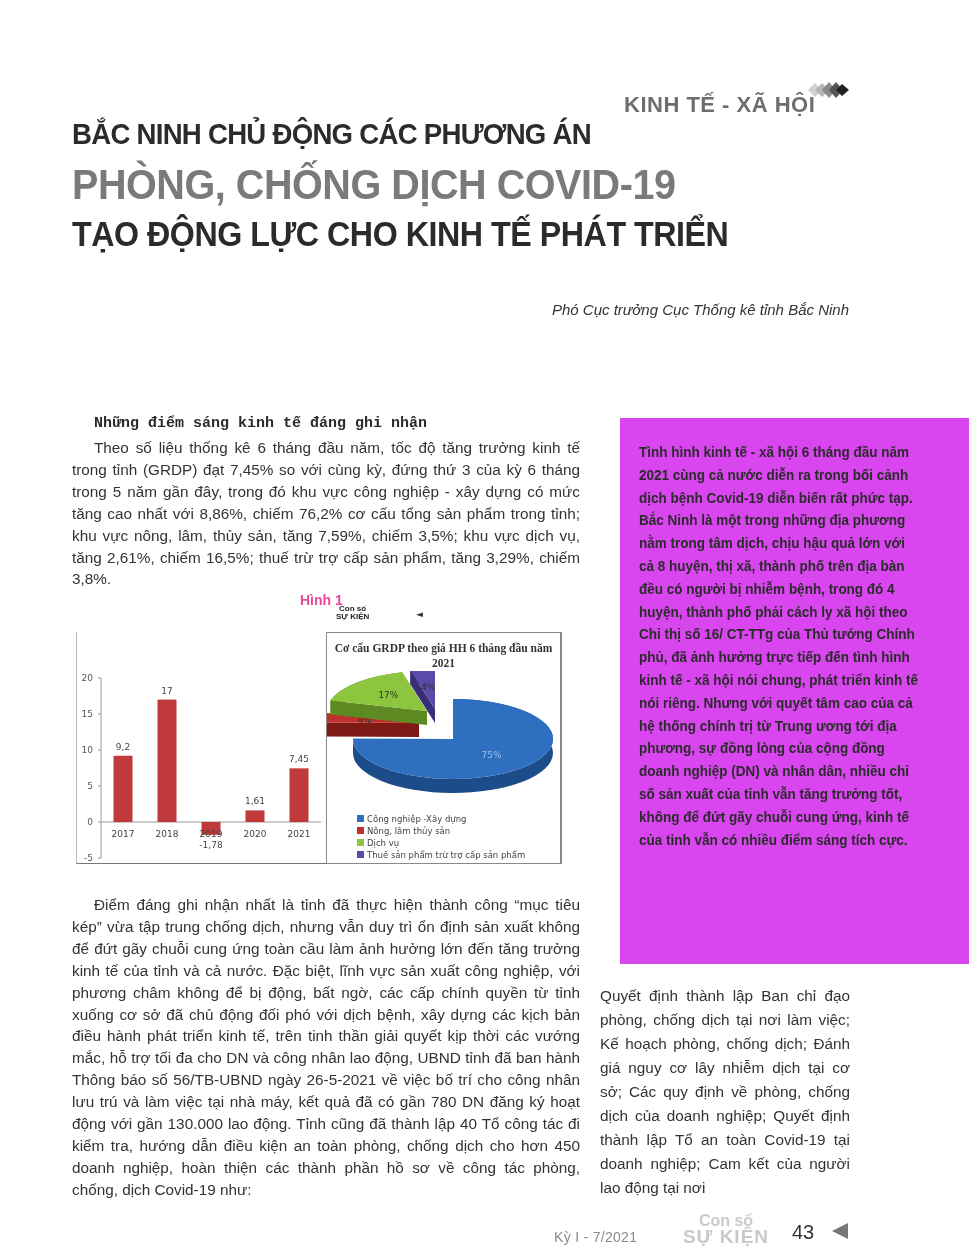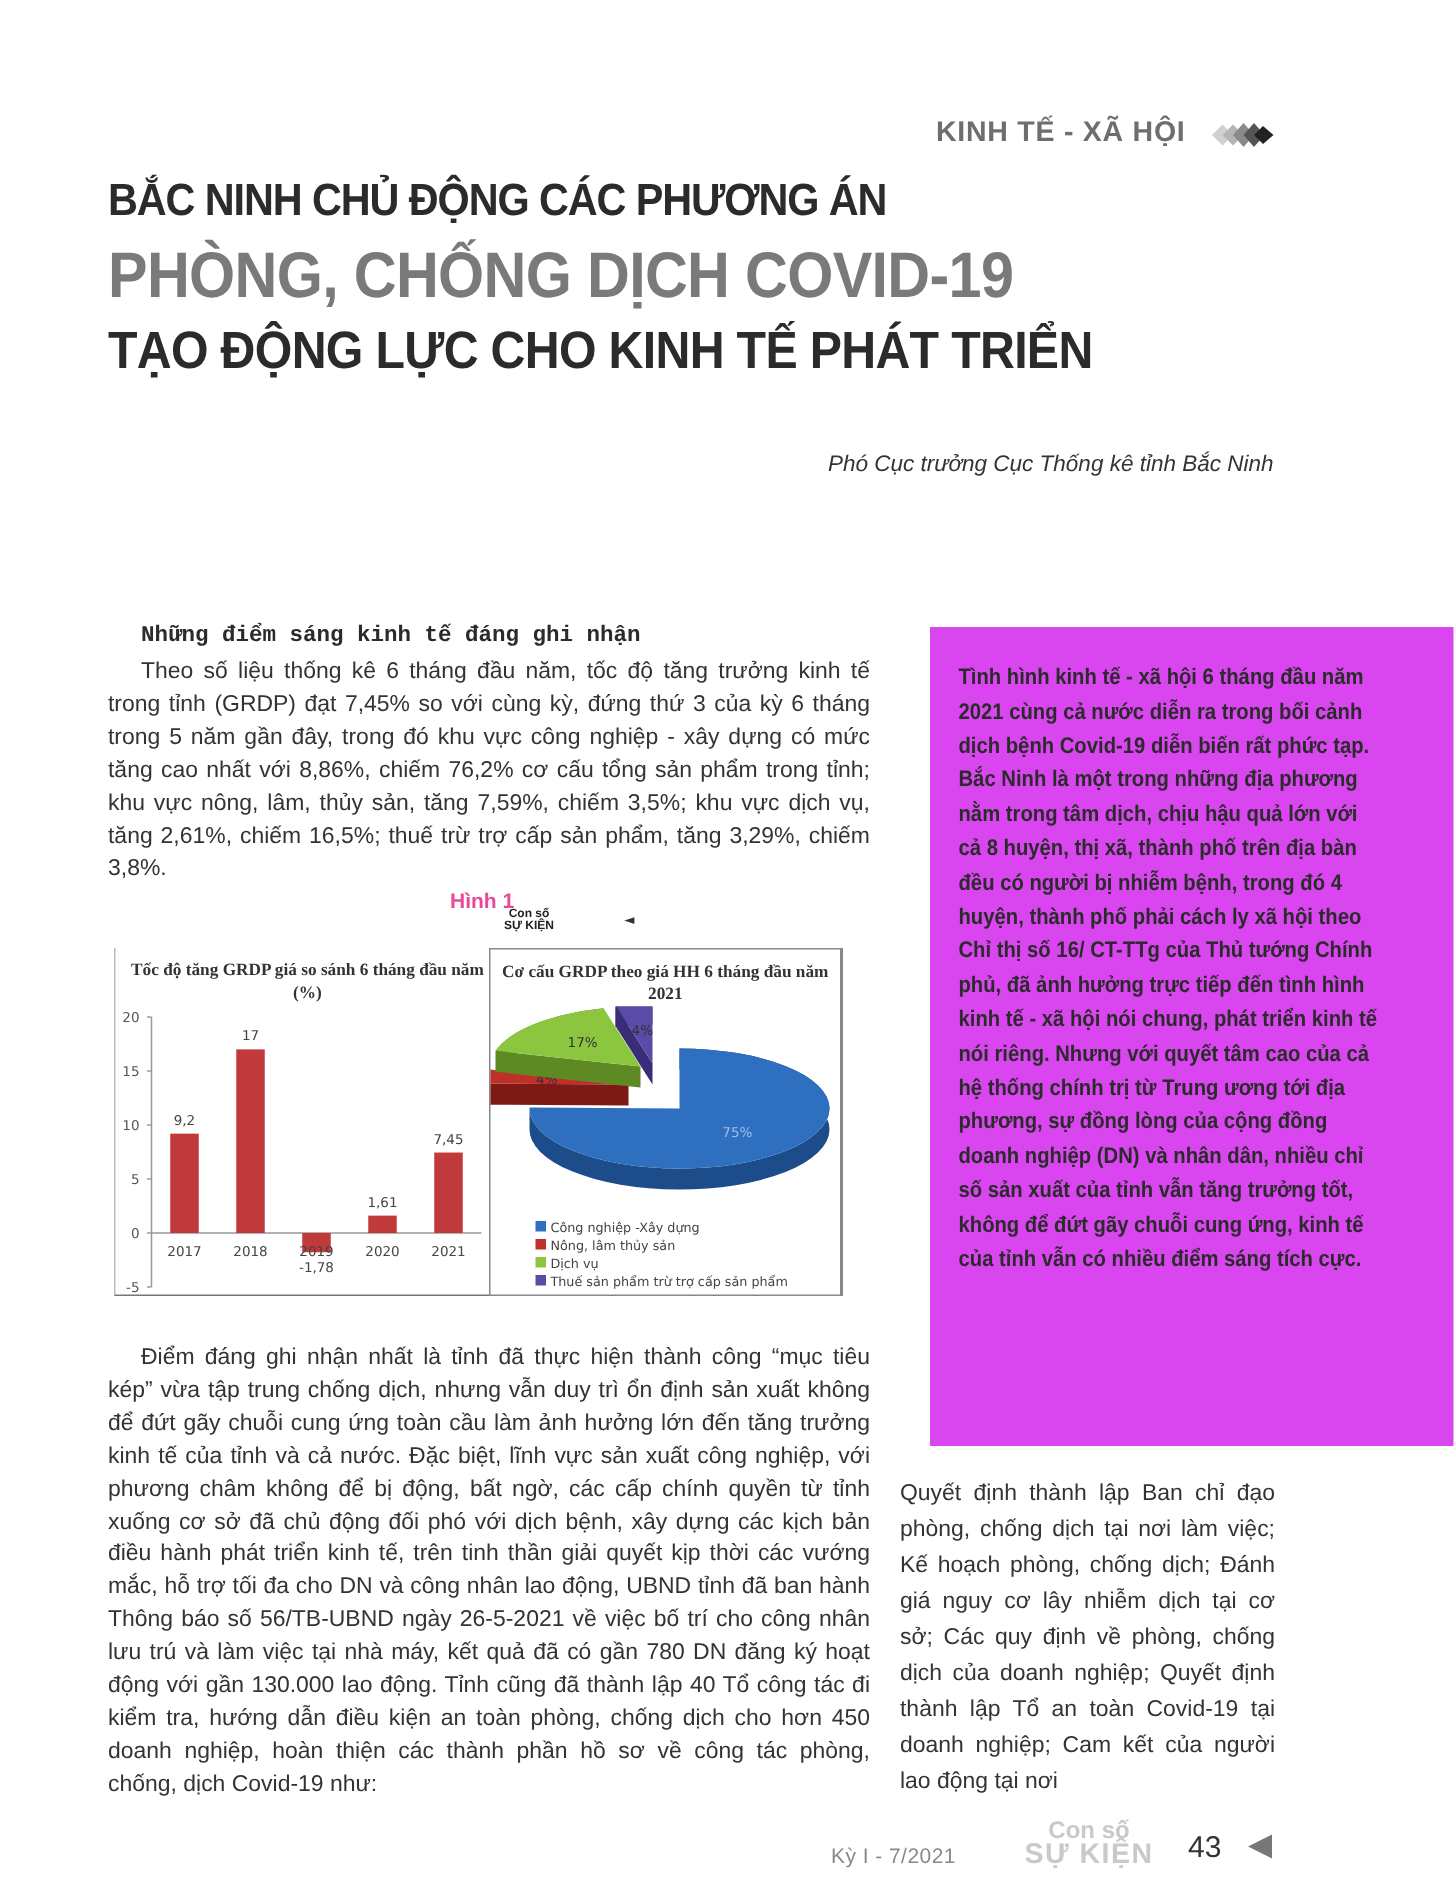--- a/index.html
+++ b/index.html
@@ -1,19 +1,19 @@
 <!DOCTYPE html>
 <html><head>
 <meta charset="utf-8">
 <style>
   * { box-sizing: border-box; margin: 0; padding: 0; }
   html, body { width: 969px; height: 1254px; background: #ffffff; overflow: hidden; }
   body { position: relative; font-family: "DejaVu Sans", sans-serif; color: #2a2a2a; }
 
-  .section-tag { position: absolute; top: 78px; left: 624px; font-family: "Liberation Sans", sans-serif; font-weight: bold; font-size: 19px; color: #6e6e6e; letter-spacing: 0.5px; text-align: right; }
+  .section-tag { position: absolute; top: 92px; left: 624px; font-family: "Liberation Sans", sans-serif; font-weight: bold; font-size: 22px; color: #6e6e6e; letter-spacing: 0.5px; text-align: right; }
   .tag-ornament { position: absolute; top: 80px; left: 806px; width: 44px; height: 20px; }
 
   .title-1 { position: absolute; top: 117px; left: 72px; font-family: "Liberation Sans", sans-serif; font-weight: bold; font-size: 30px; color: #2b2b2b; letter-spacing: -0.8px; transform: scaleX(0.92); transform-origin: left; }
   .title-2 { position: absolute; top: 160px; left: 72px; font-family: "Liberation Sans", sans-serif; font-weight: bold; font-size: 43px; color: #7a7a7a; letter-spacing: -0.5px; transform: scaleX(0.92); transform-origin: left; }
   .title-3 { position: absolute; top: 214px; left: 72px; font-family: "Liberation Sans", sans-serif; font-weight: bold; font-size: 35px; color: #2b2b2b; letter-spacing: -0.5px; transform: scaleX(0.92); transform-origin: left; }
 
   .author { position: absolute; top: 297px; right: 120px; text-align: right; }
   .author-name { font-family: "Liberation Sans", sans-serif; font-weight: bold; font-size: 15px; color: #2b2b2b; }
   .author-role { font-family: "Liberation Sans", sans-serif; font-style: italic; font-size: 15px; color: #333; margin-top: 4px; }
 
@@ -75,21 +75,20 @@
 <p class="col-left para para-1">Theo số liệu thống kê 6 tháng đầu năm, tốc độ tăng trưởng kinh tế trong tỉnh (GRDP) đạt 7,45% so với cùng kỳ, đứng thứ 3 của kỳ 6 tháng trong 5 năm gần đây, trong đó khu vực công nghiệp - xây dựng có mức tăng cao nhất với 8,86%, chiếm 76,2% cơ cấu tổng sản phẩm trong tỉnh; khu vực nông, lâm, thủy sản, tăng 7,59%, chiếm 3,5%; khu vực dịch vụ, tăng 2,61%, chiếm 16,5%; thuế trừ trợ cấp sản phẩm, tăng 3,29%, chiếm 3,8%.</p>
 
 <div class="figure-label">Hình 1</div>
 <div class="figure-logo">
   <div>Con số</div>
   <div>SỰ KIỆN</div>
 </div>
 <div class="figure-arrow">◄</div>
 
 <div class="chart-box bar-chart">
-  <div class="chart-title">Tốc độ tăng GRDP giá so sánh 6 tháng đầu năm (%)</div>
   <svg id="bar-svg" width="256" height="200" style="position:absolute;left:0;top:32px;">
       <line x1="24" y1="14" x2="24" y2="194" stroke="#999" stroke-width="1"></line>
       <line x1="24" y1="158" x2="244" y2="158" stroke="#999" stroke-width="1"></line>
       <line x1="21" y1="14" x2="24" y2="14" stroke="#999"></line>
       <text x="16" y="17" text-anchor="end" font-size="9" fill="#555">20</text>
       <line x1="21" y1="50" x2="24" y2="50" stroke="#999"></line>
       <text x="16" y="53" text-anchor="end" font-size="9" fill="#555">15</text>
       <line x1="21" y1="86" x2="24" y2="86" stroke="#999"></line>
       <text x="16" y="89" text-anchor="end" font-size="9" fill="#555">10</text>
       <line x1="21" y1="122" x2="24" y2="122" stroke="#999"></line>

